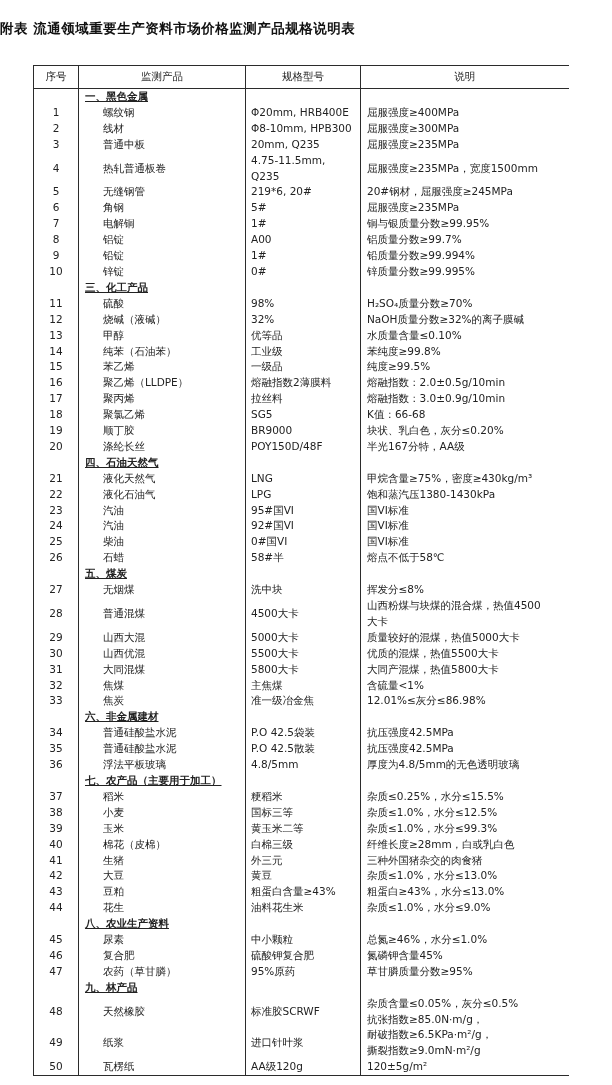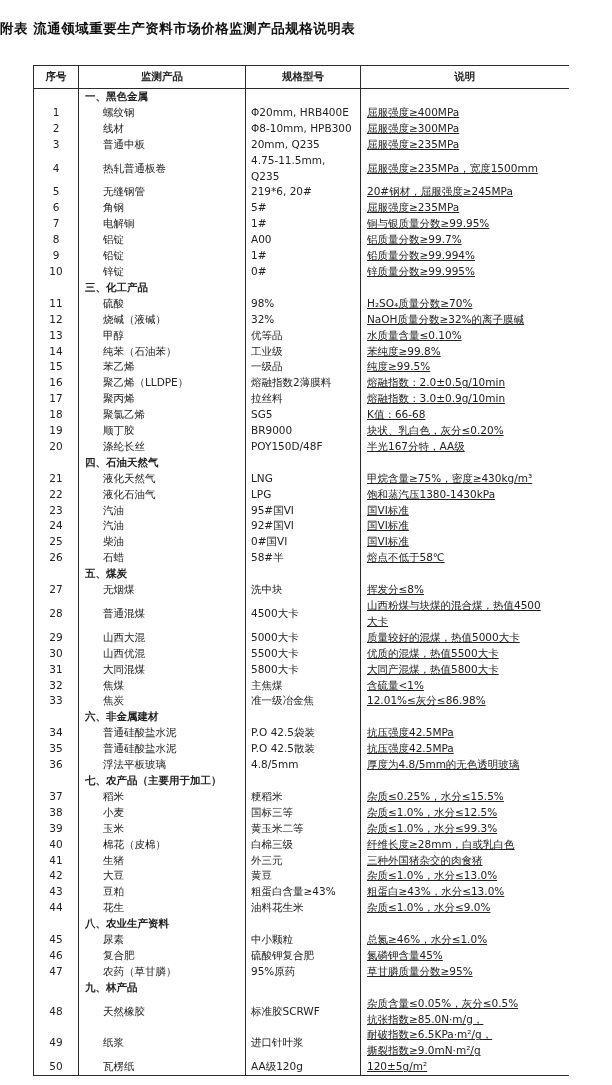--- a/index.html
+++ b/index.html
@@ -27,21 +27,21 @@
   }
   col.c-no   { width:45px; }
   col.c-prod { width:167px; }
   col.c-spec { width:115px; }
   col.c-desc { width:208px; }
   thead th {
     border-top:1.5px solid #2b2b2b;
     border-bottom:1.5px solid #2b2b2b;
     height:23px;
     font-size:10.5px;
-    font-weight:bold;
+    font-weight:normal;
     text-align:center;
     vertical-align:middle;
     color:#222;
   }
   th:nth-child(1), td:nth-child(1) {
     border-left:1px solid #2b2b2b;
     border-right:1px solid #2b2b2b;
   }
   th:nth-child(2), td:nth-child(2),
   th:nth-child(3), td:nth-child(3) {
@@ -49,23 +49,23 @@
   }
   tbody td {
     font-size:10.5px;
     line-height:15.9px;
     vertical-align:middle;
     color:#222;
   }
   tbody tr:last-child td { border-bottom:1.5px solid #2b2b2b; }
   td.num  { text-align:center; }
   td.prod { padding-left:24px; }
-  tr.category td.prod { padding-left:6px; font-weight:bold; }
+  tr.category td.prod { padding-left:6px; font-weight:bold;text-decoration:underline; }
   td.spec { padding-left:5px; padding-right:4px; }
-  td.desc { padding-left:6px; padding-right:18px; white-space:pre-line;text-decoration:underline; }
+  td.desc { padding-left:6px; padding-right:18px; white-space:pre-line; }
 </style>
 </head>
 <body>
 
 <div>
   <div class="title">附表 流通领域重要生产资料市场价格监测产品规格说明表</div>
 
   <table class="spec-table">
     <colgroup>
       <col class="c-no">

